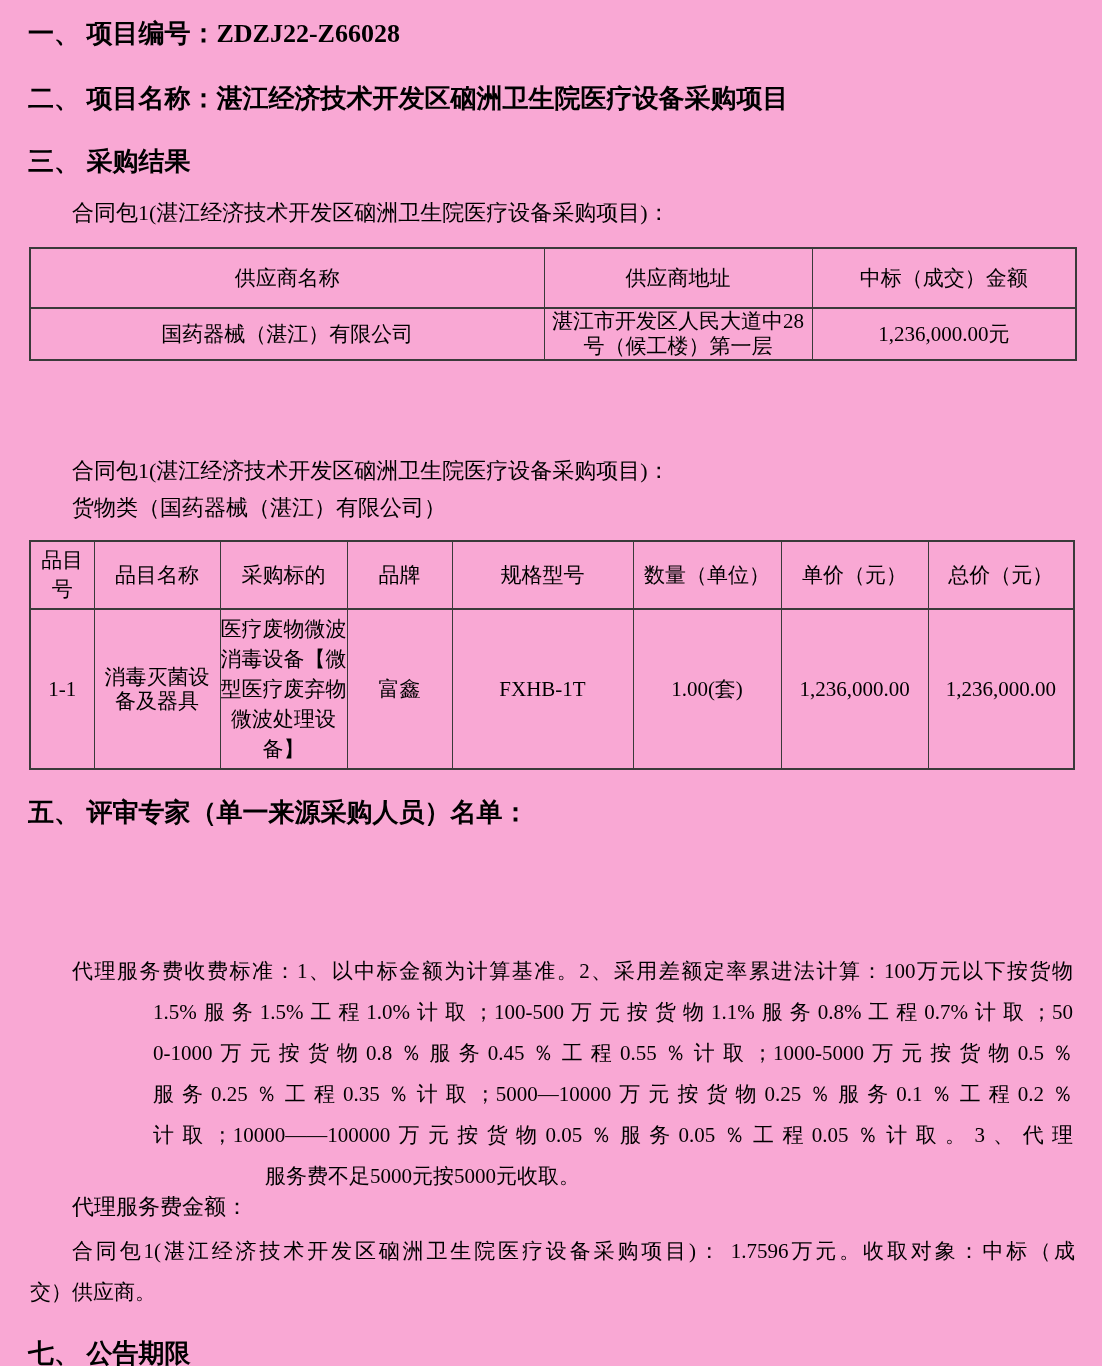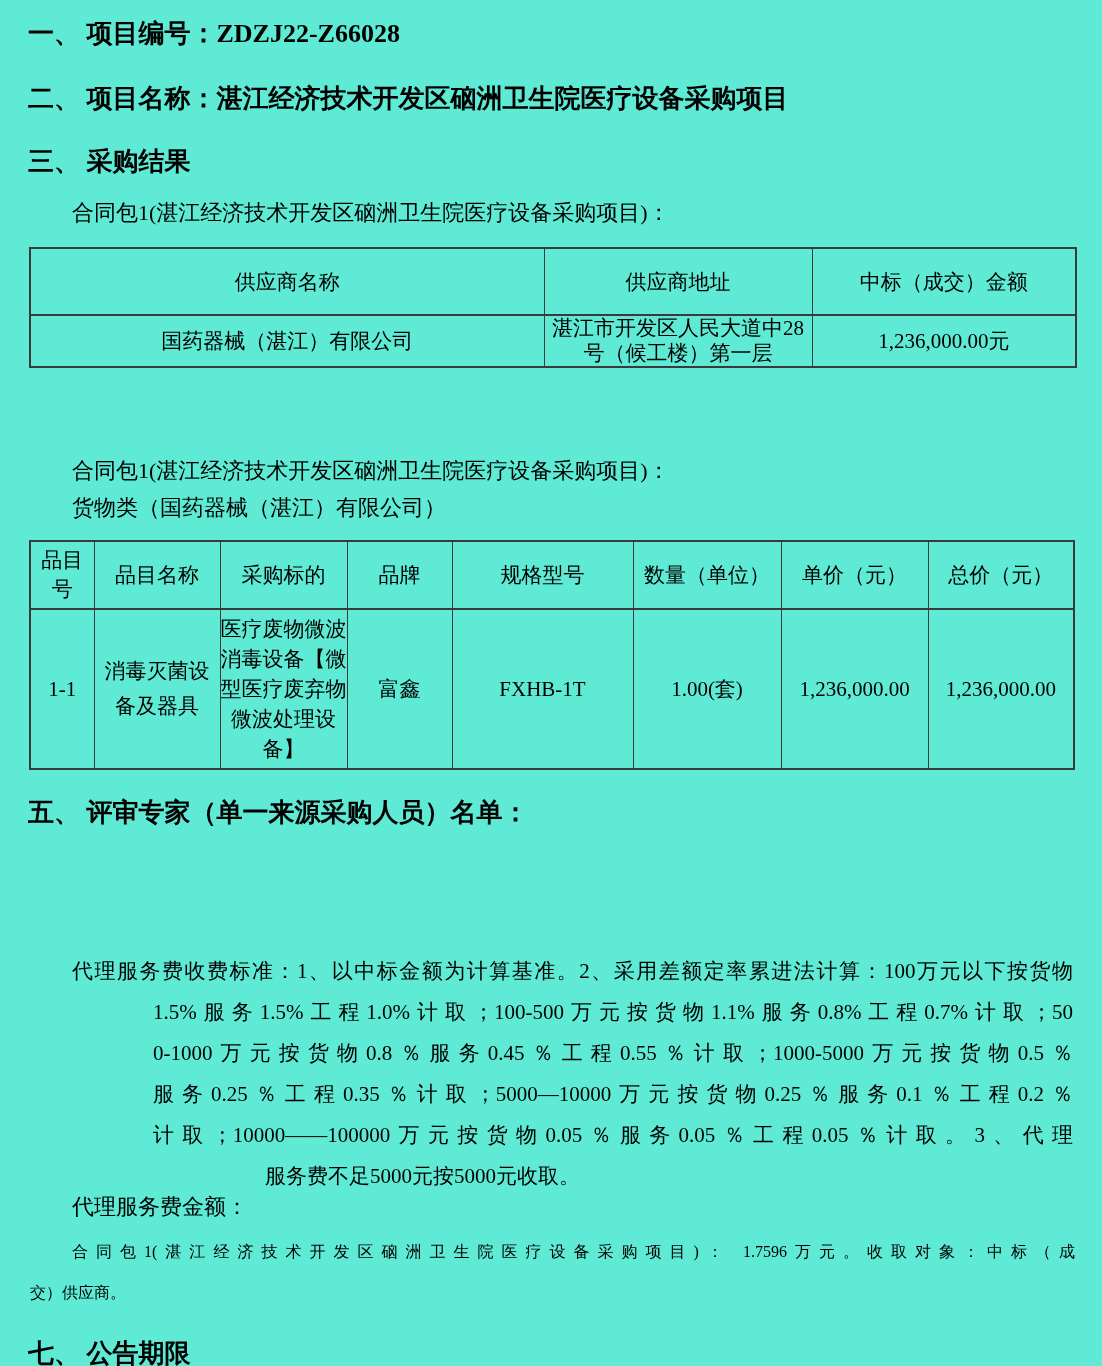--- a/index.html
+++ b/index.html
@@ -1,17 +1,17 @@
 <!DOCTYPE html>
 <html><head>
 <meta charset="utf-8">
 <style>
   html,body { margin:0; padding:0; background:#ffffff; }
   .page {
-    position:relative; width:1102px; height:1366px; background:#5eead4;
+    position:relative; width:1102px; height:1366px; background:#f9a8d4;
     font-family:"Liberation Serif","DejaVu Serif",serif; color:#000;
     overflow:hidden;
   }
   .abs { position:absolute; }
   .heading {
     font-size:26px; font-weight:700; line-height:32px;
     white-space:nowrap; color:#000;
   }
   .body-line {
     font-size:22px; line-height:32px; white-space:nowrap; color:#000;
@@ -19,37 +19,37 @@
   
   .doc-table {
     border-collapse:collapse; table-layout:fixed; font-size:21px; color:#000;
     border:2px solid #3a3a3a;
   }
   .doc-table th, .doc-table td {
     border:1.5px solid #3a3a3a; font-weight:400; text-align:center;
     vertical-align:middle; padding:0; overflow:hidden;
   }
   .doc-table thead th { border-bottom:2.5px solid #3a3a3a; }
-  .result-table thead tr { height:67px; }
+  .result-table thead tr { height:60px; }
   .result-table tbody tr { height:47px; }
   .cell-addr { line-height:25px; padding:0 1px; }
   .cell-amount { text-align:right; padding-right:5px; }
   .items-table thead tr { height:68px; }
   .items-table tbody tr { height:160px; }
   .items-table th { line-height:29px; padding:0 4px; }
-  .cell-name2 { line-height:35px; padding:0 8px; }
+  .cell-name2 { line-height:24px; padding:0 8px; }
   .cell-subject { text-align:left; padding:0 4px; line-height:30px; }
   .cell-money { text-align:right; padding-right:6px; }
   
   .fee-block { font-size:21px; line-height:41px; width:1001px; color:#000; }
   .fee-first { text-align:justify; text-align-last:justify; }
   .fee-mid { margin-left:81px; text-align:justify; text-align-last:justify; }
   .fee-last { margin-left:193px; }
   
-  .amount-block { font-size:16px; line-height:41px; width:1045px; color:#000; }
+  .amount-block { font-size:21px; line-height:41px; width:1045px; color:#000; }
   .amount-l1 { margin-left:42px; text-align:justify; text-align-last:justify; }
 </style>
 </head>
 <body>
 
 <div class="page">
 
   <div class="abs heading" style="left:28px; top:18px;">一、 项目编号：ZDZJ22-Z66028</div>
 
   <div class="abs heading" style="left:28px; top:83px;">二、 项目名称：湛江经济技术开发区硇洲卫生院医疗设备采购项目</div>

